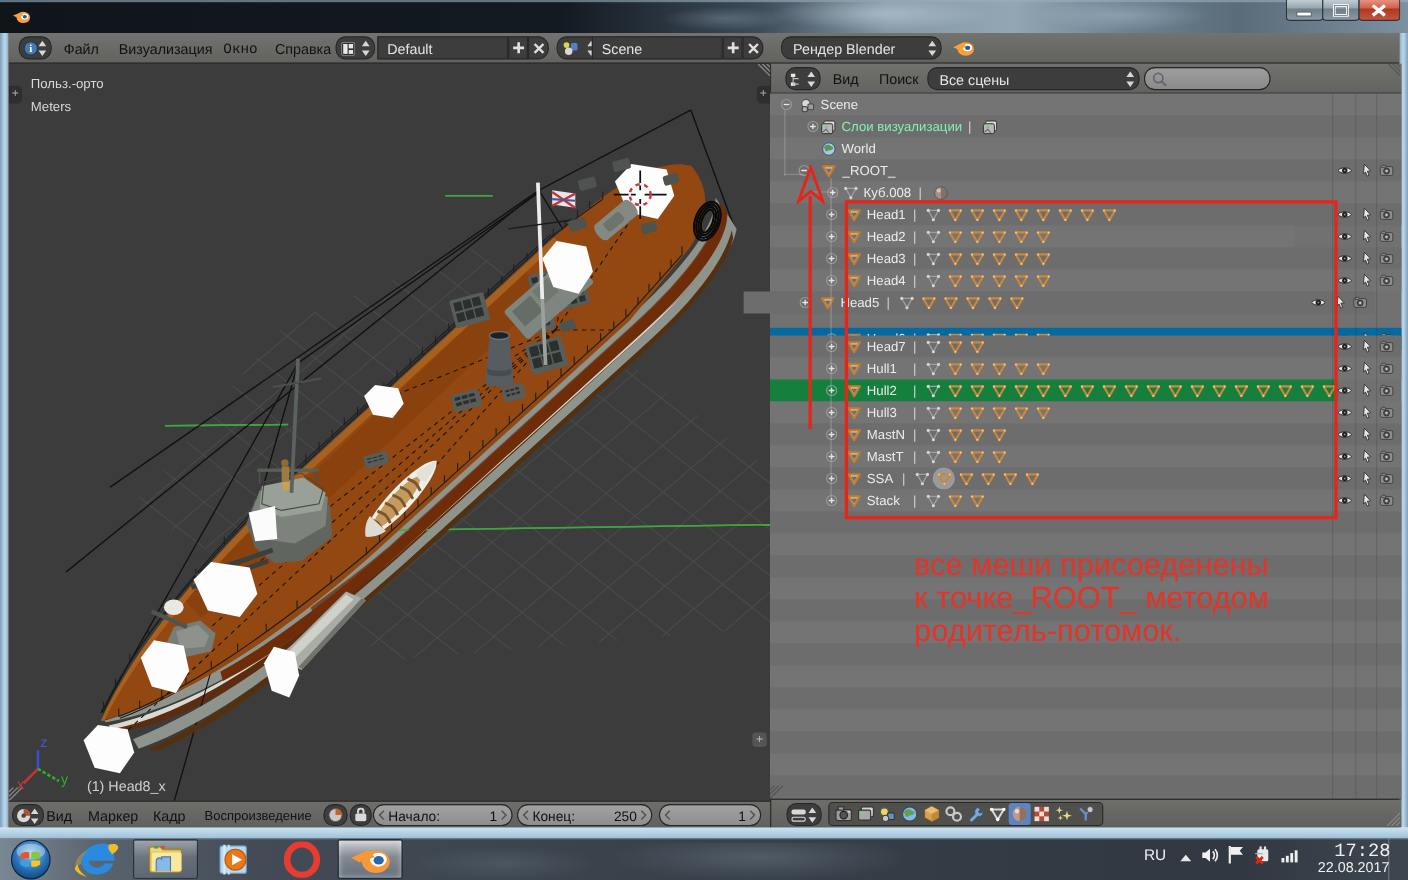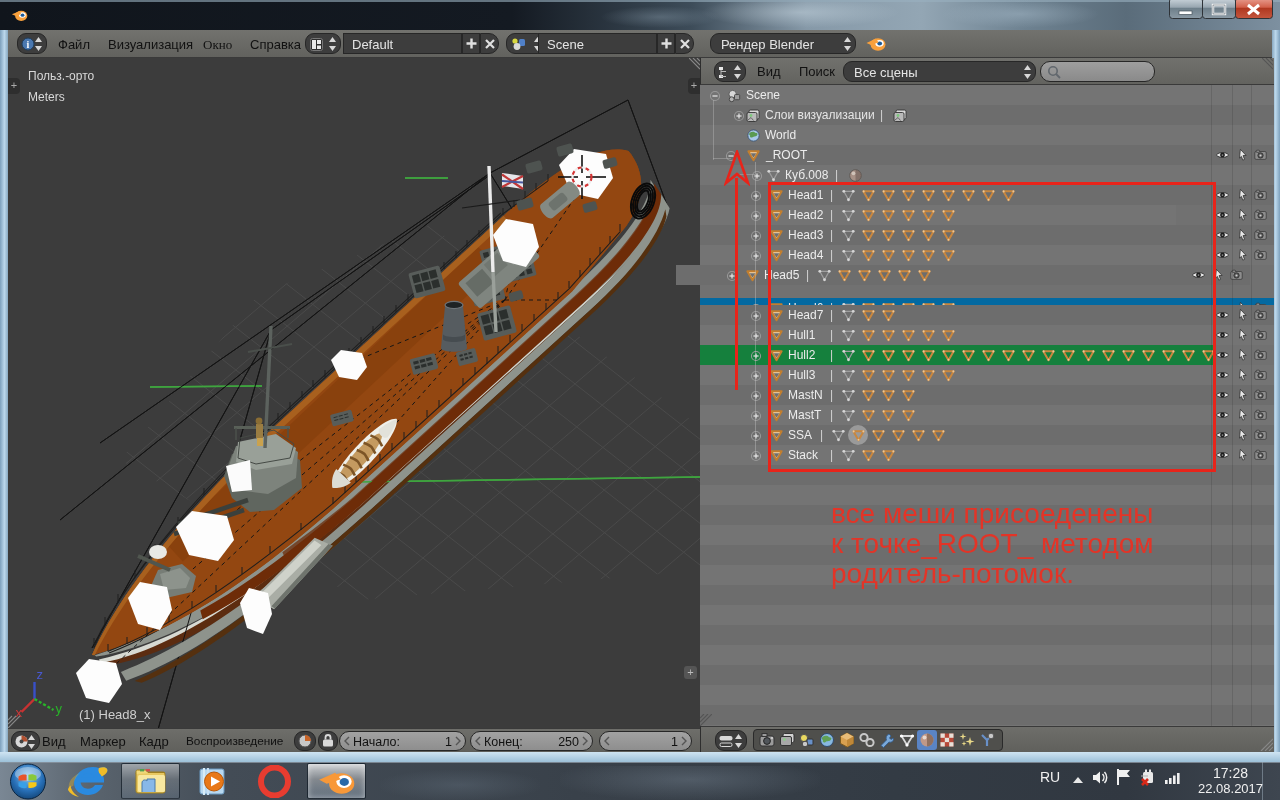--- a/index.html
+++ b/index.html
@@ -47,21 +47,21 @@
         <circle cx="7" cy="7" r="6" fill="#4a78b0" stroke="#1e3c5c"></circle>
         <text x="7" y="10.5" text-anchor="middle" font-size="10" font-weight="bold" fill="#fff" font-family="Liberation Serif">i</text>
       </svg>
       <svg width="9" height="16" style="position:absolute;right:3px;top:2px">
         <path d="M4.5,1 L8,6 L1,6 Z" fill="#d8d8d8"></path>
         <path d="M4.5,15 L8,10 L1,10 Z" fill="#d8d8d8"></path>
       </svg>
     </div>
 <span style="position:absolute;top:7px;font-family:Liberation Sans,sans-serif;font-size:13px;color:#111;left:50px">Файл</span>
 <span style="position:absolute;top:7px;font-family:Liberation Sans,sans-serif;font-size:13px;color:#111;left:100px">Визуализация</span>
-<span style="position:absolute;top:7px;font-family:Liberation Serif, serif;font-size:13px;color:#111;left:195px">Окно</span>
+<span style="position:absolute;top:7px;font-family:Liberation Mono, monospace;font-size:13px;color:#111;left:195px">Окно</span>
 <span style="position:absolute;top:7px;font-family:Liberation Sans,sans-serif;font-size:13px;color:#111;left:242px">Справка</span>
 <div style="position:absolute;left:297px;top:3px;width:36px;height:21px;background:#3d3d3d;border:1px solid #272727;border-radius:9px;box-sizing:border-box;">
       <svg width="13" height="13" style="position:absolute;left:4px;top:4px">
         <rect x="0.5" y="0.5" width="12" height="12" rx="2" fill="#2e2e2e" stroke="#777"></rect>
         <rect x="2" y="2" width="4" height="9" fill="#e8e8e8"></rect>
         <rect x="7" y="2" width="4" height="4" fill="#e8e8e8"></rect>
         <rect x="7" y="7.5" width="4" height="3.5" fill="#e8e8e8"></rect>
       </svg>
       <svg width="9" height="16" style="position:absolute;right:3px;top:2px">
         <path d="M4.5,1 L8,6 L1,6 Z" fill="#d8d8d8"></path>
@@ -610,21 +610,21 @@
       </svg></span>
     <span style="position:absolute;top:3px;left:46px;font-size:12px;color:#ececec">Scene</span>
   </div>
 <div style="position:absolute;left:700px;top:105px;width:574px;height:20px;background:#6d6d6d">
     <span style="position:absolute;top:3px;left:33px"><svg width="12" height="12" style="">
         <use href="#plusc"></use>
       </svg></span>
     <span style="position:absolute;top:3px;left:45px"><svg width="16" height="16" style="">
         <use href="#layers"></use>
       </svg></span>
-    <span style="position:absolute;top:3px;left:65px;font-size:12px;color:#e5e5e5">Слои визуализации</span>
+    <span style="position:absolute;top:3px;left:65px;font-size:12px;color:#86efac">Слои визуализации</span>
     <span style="position:absolute;top:3px;left:180px;font-size:12px;color:#d2d2d2">|</span>
     <span style="position:absolute;top:3px;left:192px"><svg width="16" height="16" style="">
         <use href="#layers"></use>
       </svg></span>
   </div>
 <div style="position:absolute;left:700px;top:125px;width:574px;height:20px;background:#747474">
     <span style="position:absolute;top:3px;left:46px"><svg width="15" height="15" style="">
         <use href="#world"></use>
       </svg></span>
     <span style="position:absolute;top:3px;left:65px;font-size:12px;color:#ececec">World</span>
@@ -1436,14 +1436,14 @@
       <rect x="10" y="1.5" width="2" height="4" fill="#e8e8e8"></rect>
 <path d="M2,8 L9,8" stroke="#b0b0b0"></path>
       <path d="M3,11 L9,17 M9,11 L3,17" stroke="#d82818" stroke-width="2.6"></path>
     </svg>
 <svg style="position:absolute;left:1164px;top:8px" width="18" height="15" viewBox="0 0 18 15">
 <rect x="1" y="10" width="2.6" height="4" fill="#f0f0f0"></rect>
       <rect x="5" y="8" width="2.6" height="6" fill="#f0f0f0"></rect>
       <rect x="9" y="5.5" width="2.6" height="8.5" fill="#f0f0f0"></rect>
       <rect x="13" y="3" width="2.6" height="11" fill="#f0f0f0"></rect>
     </svg>
-<span style="font-family:Liberation Sans, sans-serif;color:#f0f0f0;position:absolute;left:1213px;top:3px;font-size:14px">17:28</span>
+<span style="font-family:Liberation Mono, monospace;color:#f0f0f0;position:absolute;left:1213px;top:3px;font-size:17px">17:28</span>
 <span style="font-family:Liberation Sans,sans-serif;color:#f0f0f0;position:absolute;left:1198px;top:19px;font-size:13px">22.08.2017</span>
 </div>
 </body></html>

